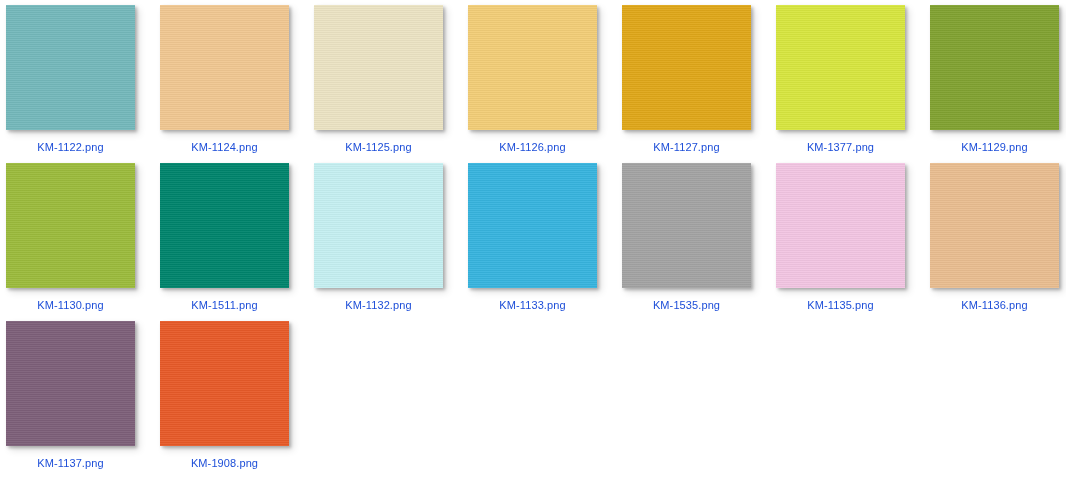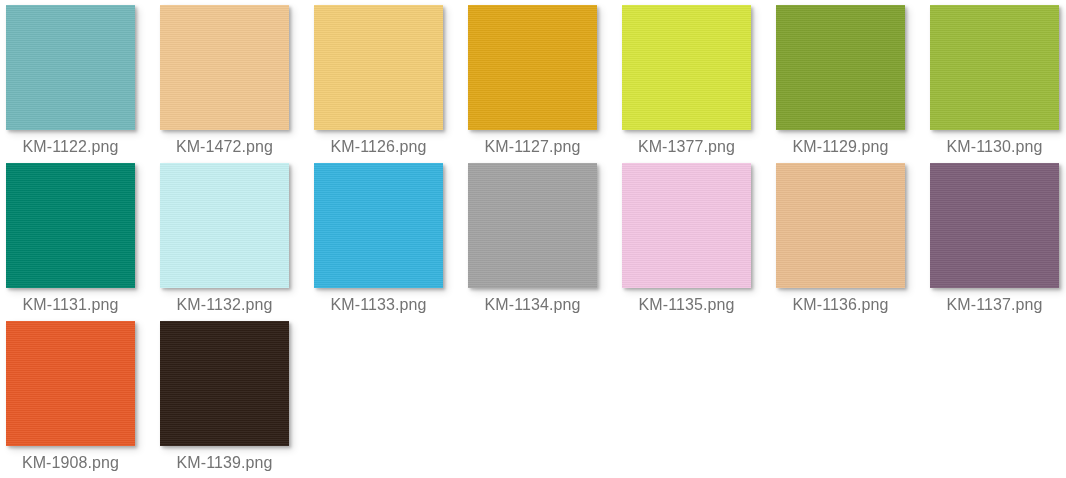--- a/index.html
+++ b/index.html
@@ -67,43 +67,49 @@
       rgba(255, 255, 255, 0.055) 0px,
       rgba(255, 255, 255, 0.055) 1px,
       rgba(0, 0, 0, 0.035) 1px,
       rgba(0, 0, 0, 0.035) 2px
     );
   }
 
   .thumb-label {
     width: 129px;
     text-align: center;
-    font-size: 16px;
+    font-size: 11px;
     line-height: 14px;
-    color: #737373;
+    color: #1d4ed8;
     margin-top: 10px;
     white-space: nowrap;
     letter-spacing: 0.1px;
   }
 </style>
 </head>
 <body>
 
 <div id="thumbnail-grid">
     <div class="thumb-cell">
       <div class="swatch-wrap">
         <div class="swatch" style="background-color: rgb(116, 184, 187);"></div>
       </div>
       <div class="thumb-label">KM-1122.png</div>
     </div>
     <div class="thumb-cell">
       <div class="swatch-wrap">
         <div class="swatch" style="background-color: rgb(240, 199, 145);"></div>
       </div>
-      <div class="thumb-label">KM-1472.png</div>
+      <div class="thumb-label">KM-1124.png</div>
+    </div>
+    <div class="thumb-cell">
+      <div class="swatch-wrap">
+        <div class="swatch" style="background-color: rgb(235, 227, 195);"></div>
+      </div>
+      <div class="thumb-label">KM-1125.png</div>
     </div>
     <div class="thumb-cell">
       <div class="swatch-wrap">
         <div class="swatch" style="background-color: rgb(242, 205, 119);"></div>
       </div>
       <div class="thumb-label">KM-1126.png</div>
     </div>
     <div class="thumb-cell">
       <div class="swatch-wrap">
         <div class="swatch" style="background-color: rgb(223, 167, 25);"></div>
@@ -125,39 +131,39 @@
     <div class="thumb-cell">
       <div class="swatch-wrap">
         <div class="swatch" style="background-color: rgb(156, 187, 60);"></div>
       </div>
       <div class="thumb-label">KM-1130.png</div>
     </div>
     <div class="thumb-cell">
       <div class="swatch-wrap">
         <div class="swatch" style="background-color: rgb(0, 132, 108);"></div>
       </div>
-      <div class="thumb-label">KM-1131.png</div>
+      <div class="thumb-label">KM-1511.png</div>
     </div>
     <div class="thumb-cell">
       <div class="swatch-wrap">
         <div class="swatch" style="background-color: rgb(197, 239, 241);"></div>
       </div>
       <div class="thumb-label">KM-1132.png</div>
     </div>
     <div class="thumb-cell">
       <div class="swatch-wrap">
         <div class="swatch" style="background-color: rgb(55, 180, 222);"></div>
       </div>
       <div class="thumb-label">KM-1133.png</div>
     </div>
     <div class="thumb-cell">
       <div class="swatch-wrap">
         <div class="swatch" style="background-color: rgb(163, 163, 163);"></div>
       </div>
-      <div class="thumb-label">KM-1134.png</div>
+      <div class="thumb-label">KM-1535.png</div>
     </div>
     <div class="thumb-cell">
       <div class="swatch-wrap">
         <div class="swatch" style="background-color: rgb(242, 197, 226);"></div>
       </div>
       <div class="thumb-label">KM-1135.png</div>
     </div>
     <div class="thumb-cell">
       <div class="swatch-wrap">
         <div class="swatch" style="background-color: rgb(233, 189, 144);"></div>
@@ -169,19 +175,13 @@
         <div class="swatch" style="background-color: rgb(125, 95, 121);"></div>
       </div>
       <div class="thumb-label">KM-1137.png</div>
     </div>
     <div class="thumb-cell">
       <div class="swatch-wrap">
         <div class="swatch" style="background-color: rgb(231, 90, 40);"></div>
       </div>
       <div class="thumb-label">KM-1908.png</div>
     </div>
-    <div class="thumb-cell">
-      <div class="swatch-wrap">
-        <div class="swatch" style="background-color: rgb(46, 31, 22);"></div>
-      </div>
-      <div class="thumb-label">KM-1139.png</div>
-    </div>
   </div>
 
 </body></html>

